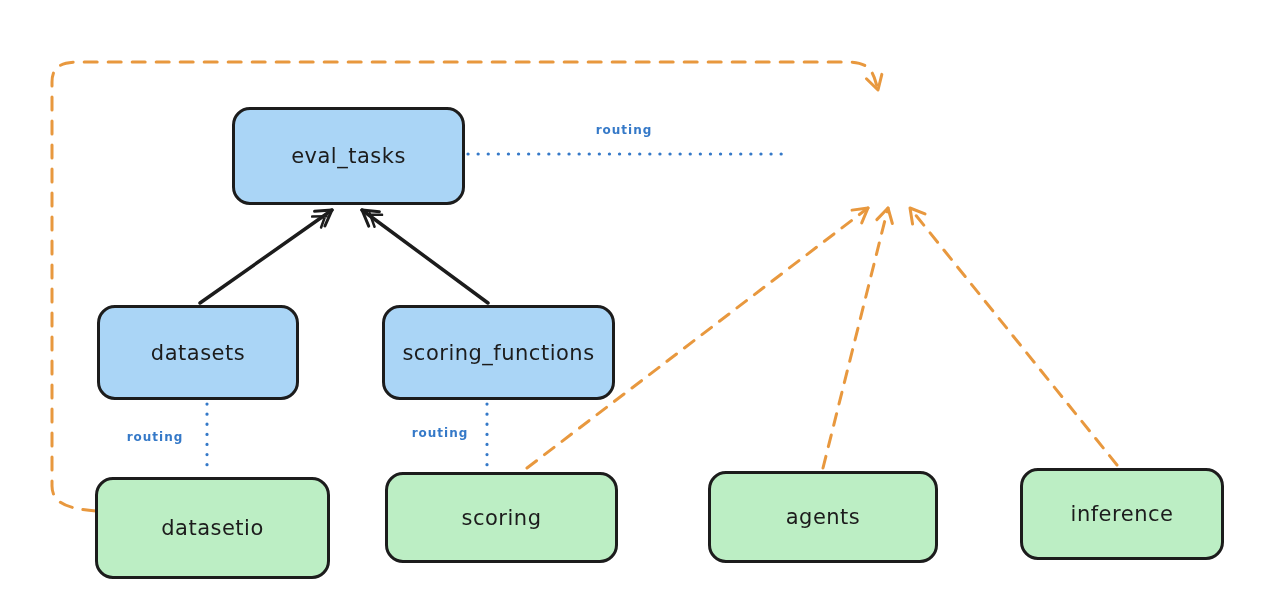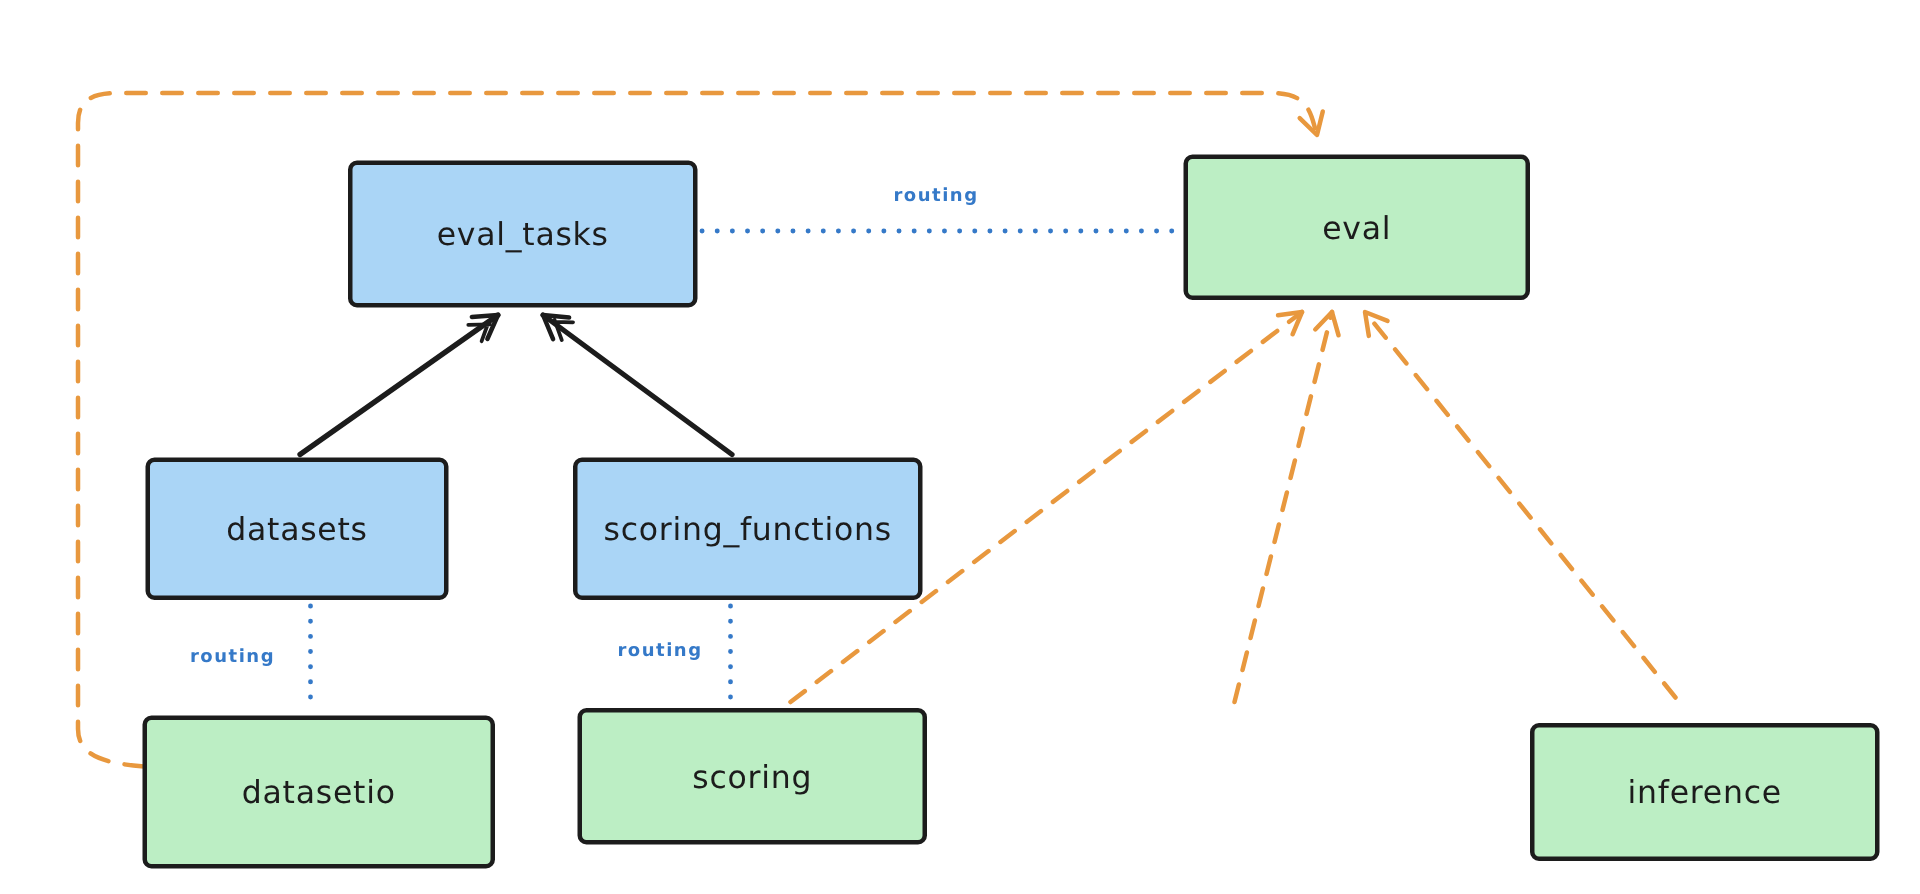--- a/index.html
+++ b/index.html
@@ -19,39 +19,39 @@
     position: absolute;
     left: 0;
     top: 0;
     width: 1280px;
     height: 596px;
   }
   .node {
     position: absolute;
     box-sizing: border-box;
     border: 3px solid #1c1c1c;
-    border-radius: 6px;
+    border-radius: 18px;
     display: flex;
     align-items: center;
     justify-content: center;
     font-size: 21px;
     color: #1c1c1c;
     letter-spacing: 0.5px;
   }
   .node-blue  { background: #aad5f6; }
   .node-green { background: #bceec4; }
 
   #node-eval-tasks        { left: 232px; top: 107px; width: 233px; height: 98px; }
   #node-eval              { left: 789px; top: 103px; width: 231px; height: 97px; }
   #node-datasets          { left:  97px; top: 305px; width: 202px; height: 95px; }
   #node-scoring-functions { left: 382px; top: 305px; width: 233px; height: 95px; }
   #node-datasetio         { left:  95px; top: 477px; width: 235px; height: 102px; }
   #node-scoring           { left: 385px; top: 472px; width: 233px; height: 91px; text-align: right; }
   #node-agents            { left: 708px; top: 471px; width: 230px; height: 92px; }
-  #node-inference         { left: 1020px; top: 482px; width: 233px; height: 92px; text-align: right; }
+  #node-inference         { left: 1020px; top: 468px; width: 204px; height: 92px; text-align: right; }
 
   .edge-label {
     position: absolute;
     transform: translate(-50%, -50%);
     color: #3579c8;
     font-size: 12px;
     font-weight: bold;
     letter-spacing: 1px;
     white-space: nowrap;
   }
@@ -84,35 +84,35 @@
 
     <path d="M 96 511 C 72 509 52 505 52 486 L 52 82 C 52 66 62 62 80 62 L 846 62 C 866 62 872 68 876 83 L 878 90" fill="none" stroke="#e8983e" stroke-width="3" stroke-linecap="round" stroke-dasharray="13 11" marker-end="url(#arrowOrange)"></path>
     <line x1="527" y1="468" x2="868" y2="208" stroke="#e8983e" stroke-width="3" stroke-linecap="round" stroke-dasharray="12 10" marker-end="url(#arrowOrange)"></line>
     <line x1="823" y1="468" x2="888" y2="208" stroke="#e8983e" stroke-width="3" stroke-linecap="round" stroke-dasharray="12 10" marker-end="url(#arrowOrange)"></line>
     <line x1="1117" y1="465" x2="910" y2="208" stroke="#e8983e" stroke-width="3" stroke-linecap="round" stroke-dasharray="12 10" marker-end="url(#arrowOrange)"></line>
   </svg>
 
   <div class="node node-blue" id="node-eval-tasks">
     <span>eval_tasks</span>
   </div>
-  <div class="node node-green" id="node-eval">
-    <span>eval</span>
-  </div>
   <div class="node node-blue" id="node-datasets">
     <span>datasets</span>
   </div>
   <div class="node node-blue" id="node-scoring-functions">
     <span>scoring_functions</span>
   </div>
   <div class="node node-green" id="node-datasetio">
     <span>datasetio</span>
   </div>
   <div class="node node-green" id="node-scoring">
     <span>scoring</span>
   </div>
+  <div class="node node-green" id="node-agents">
+    <span>agents</span>
+  </div>
   <div class="node node-green" id="node-inference">
     <span>inference</span>
   </div>
 
   <div class="edge-label" id="label-routing-top">routing</div>
   <div class="edge-label" id="label-routing-left">routing</div>
   <div class="edge-label" id="label-routing-mid">routing</div>
 
 </div>
 

